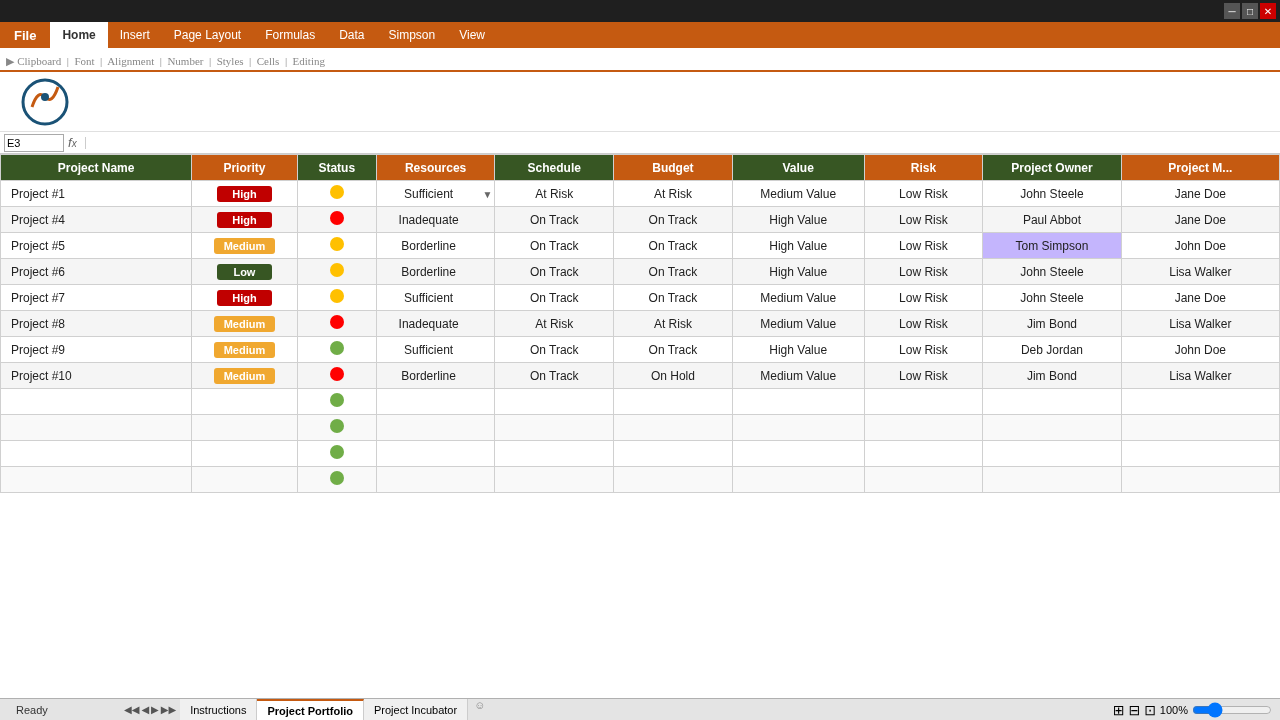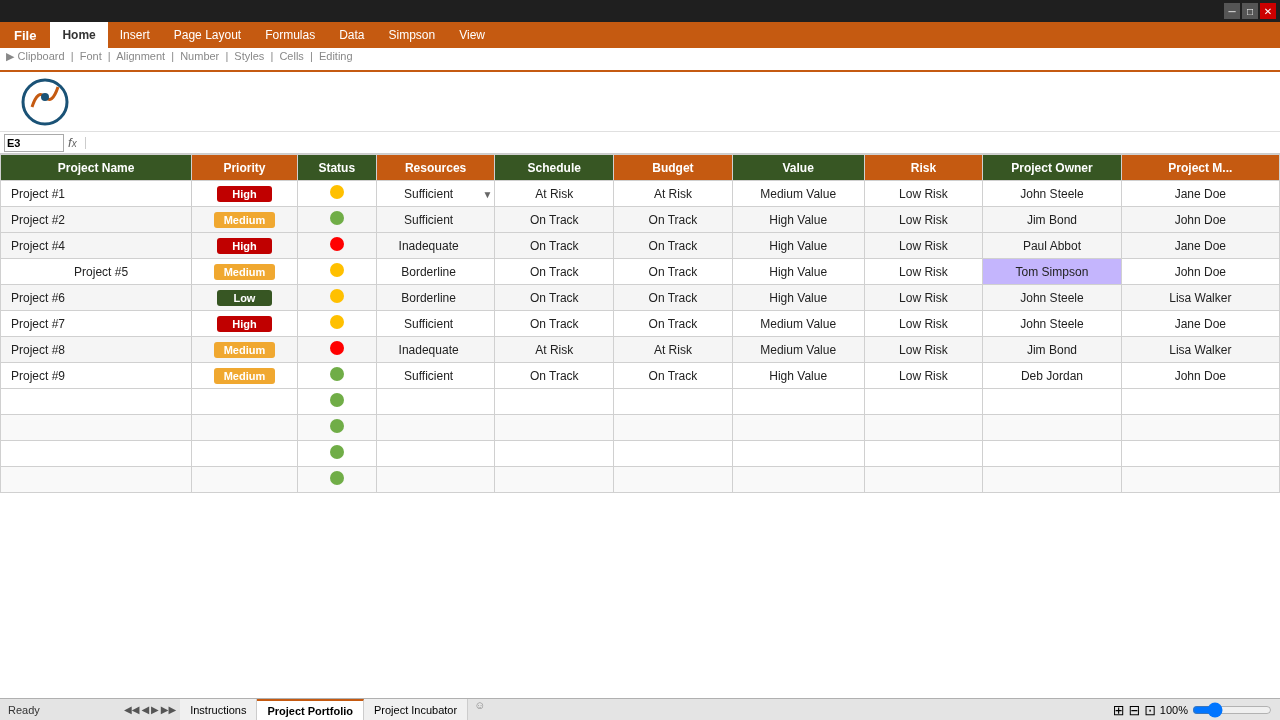--- a/index.html
+++ b/index.html
@@ -200,21 +200,21 @@
       background: #e4e4e4;
       border-top: 1px solid #b0b0b0;
       display: flex;
       align-items: center;
       font-size: 11px;
       position: fixed;
       bottom: 0;
       left: 0;
       right: 0;
     }
-    .bottom-left { padding: 0 8px; color: #333; width: 120px; }
+    .bottom-left { padding: 0 16px; color: #333; width: 120px; }
     .sheet-tabs-bar {
       display: flex;
       align-items: stretch;
       height: 100%;
       flex: 1;
     }
     .nav-arrows { display: flex; align-items: center; padding: 0 4px; gap: 2px; }
     .nav-arrow { font-size: 10px; cursor: pointer; color: #555; }
     .bottom-right { margin-left: auto; display: flex; align-items: center; gap: 8px; padding-right: 8px; }
   </style>
@@ -234,39 +234,39 @@
   <div class="ribbon-tab active" style="background:#c55a11; color:#fff; font-weight:bold; font-size:13px; padding: 0 14px;">File</div>
   <div class="ribbon-tab" style="background:#fff; color:#333; font-weight:600;">Home</div>
   <div class="ribbon-tab">Insert</div>
   <div class="ribbon-tab">Page Layout</div>
   <div class="ribbon-tab">Formulas</div>
   <div class="ribbon-tab">Data</div>
   <div class="ribbon-tab">Simpson</div>
   <div class="ribbon-tab">View</div>
 </div>
 
-<div class="ribbon-content" style="height: 24px; background: #fff; border-bottom: 2px solid #c55a11; padding: 2px 6px; display:flex; align-items:flex-start; gap:8px;">
+<div class="ribbon-content" style="height: 24px; background: #fff; border-bottom: 2px solid #c55a11; padding: 2px 6px; display:flex; align-items:flex-end; gap:8px;font-family:Liberation Serif, serif;">
   <span style="font-size:11px; color:#888;">▶ Clipboard &nbsp;|&nbsp; Font &nbsp;|&nbsp; Alignment &nbsp;|&nbsp; Number &nbsp;|&nbsp; Styles &nbsp;|&nbsp; Cells &nbsp;|&nbsp; Editing</span>
 </div>
 
 <div class="logo-area" style="height: 60px;">
 
   <svg class="logo-icon" viewBox="0 0 50 50" width="50" height="50">
     <circle cx="25" cy="25" r="22" fill="none" stroke="#1a5276" stroke-width="3"></circle>
     <path d="M12 30 Q18 12 25 20 Q32 28 38 10" stroke="#c55a11" stroke-width="3" fill="none"></path>
     <circle cx="25" cy="20" r="4" fill="#1a5276"></circle>
   </svg>
   <div class="logo-text-area">
     <span class="logo-tagline"></span>
     <span class="logo-brand"></span>
   </div>
 </div>
 
 <div class="formula-bar">
-  <input class="name-box" value="E3" style="width: 60px; font-size: 11px; border: 1px solid rgb(170, 170, 170); padding: 0px 2px; font-weight: bold;">
+  <input class="name-box" value="E3" style="width: 60px; font-size: 11px; border: 1px solid rgb(170, 170, 170); padding: 0px 2px;">
   <span style="font-size:13px; color:#666; font-style:italic; margin-right:4px;">f<span style="font-size:10px;">x</span></span>
   <input style="flex: 1 1 0%; border-top: none; border-right: none; border-bottom: none; border-image: initial; outline: none; font-size: 11px; border-left: 1px solid rgb(204, 204, 204); padding-left: 6px;">
 </div>
 
 <div class="table-container">
   <table>
     <colgroup>
       <col class="col-project">
       <col class="col-priority">
       <col class="col-status">
@@ -306,59 +306,40 @@
       <span style="position:absolute;right:2px;top:50%;transform:translateY(-50%);font-size:10px;color:#666;">▼</span>
     </td>
     <td style="background:#fff;">At Risk</td>
     <td style="background:#fff;">At Risk</td>
     <td style="background:#fff;">Medium Value</td>
     <td style="background:#fff;">Low Risk</td>
     <td style="background:#fff;">John Steele</td>
     <td style="background:#fff;">Jane Doe</td>
   </tr>
         <tr>
-    <td class="project-name" style="background:#f5f5f5;">Project #2</td>
-    <td style="background:#f5f5f5;">
-      <span class="priority-badge" style="background:#f0a830;">Medium</span>
-    </td>
-    <td style="background:#f5f5f5;">
-      <span class="status-dot" style="background:#70ad47;"></span>
-    </td>
-    <td class="resources-cell" style="background:#f5f5f5; position:relative; padding-right:14px;">
-      Sufficient
-      
-    </td>
-    <td style="background:#f5f5f5;">On Track</td>
-    <td style="background:#f5f5f5;">On Track</td>
-    <td style="background:#f5f5f5;">High Value</td>
-    <td style="background:#f5f5f5;">Low Risk</td>
-    <td style="background:#f5f5f5;">Jim Bond</td>
-    <td style="background:#f5f5f5;">John Doe</td>
-  </tr>
-        <tr>
     <td class="project-name" style="background:#f5f5f5;">Project #4</td>
     <td style="background:#f5f5f5;">
       <span class="priority-badge" style="background:#c00000;">High</span>
     </td>
     <td style="background:#f5f5f5;">
       <span class="status-dot" style="background:#ff0000;"></span>
     </td>
     <td class="resources-cell" style="background:#f5f5f5; position:relative; padding-right:14px;">
       Inadequate
       
     </td>
     <td style="background:#f5f5f5;">On Track</td>
     <td style="background:#f5f5f5;">On Track</td>
     <td style="background:#f5f5f5;">High Value</td>
     <td style="background:#f5f5f5;">Low Risk</td>
     <td style="background:#f5f5f5;">Paul Abbot</td>
     <td style="background:#f5f5f5;">Jane Doe</td>
   </tr>
         <tr>
-    <td class="project-name" style="background:#fff;text-align:center;">Project #5</td>
+    <td class="project-name" style="background:#fff;">Project #5</td>
     <td style="background:#fff;">
       <span class="priority-badge" style="background:#f0a830;">Medium</span>
     </td>
     <td style="background:#fff;">
       <span class="status-dot" style="background:#ffc000;"></span>
     </td>
     <td class="resources-cell" style="background:#fff; position:relative; padding-right:14px;">
       Borderline
       
     </td>
@@ -437,20 +418,39 @@
     <td class="resources-cell" style="background:#fff; position:relative; padding-right:14px;">
       Sufficient
       
     </td>
     <td style="background:#fff;">On Track</td>
     <td style="background:#fff;">On Track</td>
     <td style="background:#fff;">High Value</td>
     <td style="background:#fff;">Low Risk</td>
     <td style="background:#fff;">Deb Jordan</td>
     <td style="background:#fff;">John Doe</td>
+  </tr>
+        <tr>
+    <td class="project-name" style="background:#f5f5f5;">Project #10</td>
+    <td style="background:#f5f5f5;">
+      <span class="priority-badge" style="background:#f0a830;">Medium</span>
+    </td>
+    <td style="background:#f5f5f5;">
+      <span class="status-dot" style="background:#ff0000;"></span>
+    </td>
+    <td class="resources-cell" style="background:#f5f5f5; position:relative; padding-right:14px;">
+      Borderline
+      
+    </td>
+    <td style="background:#f5f5f5;">On Track</td>
+    <td style="background:#f5f5f5;">On Hold</td>
+    <td style="background:#f5f5f5;">Medium Value</td>
+    <td style="background:#f5f5f5;">Low Risk</td>
+    <td style="background:#f5f5f5;">Jim Bond</td>
+    <td style="background:#f5f5f5;">Lisa Walker</td>
   </tr>
         <tr>
     <td></td>
     <td></td>
     <td>
       <span class="status-dot" style="background:#70ad47;"></span>
     </td>
     <td></td>
     <td></td>
     <td></td>

